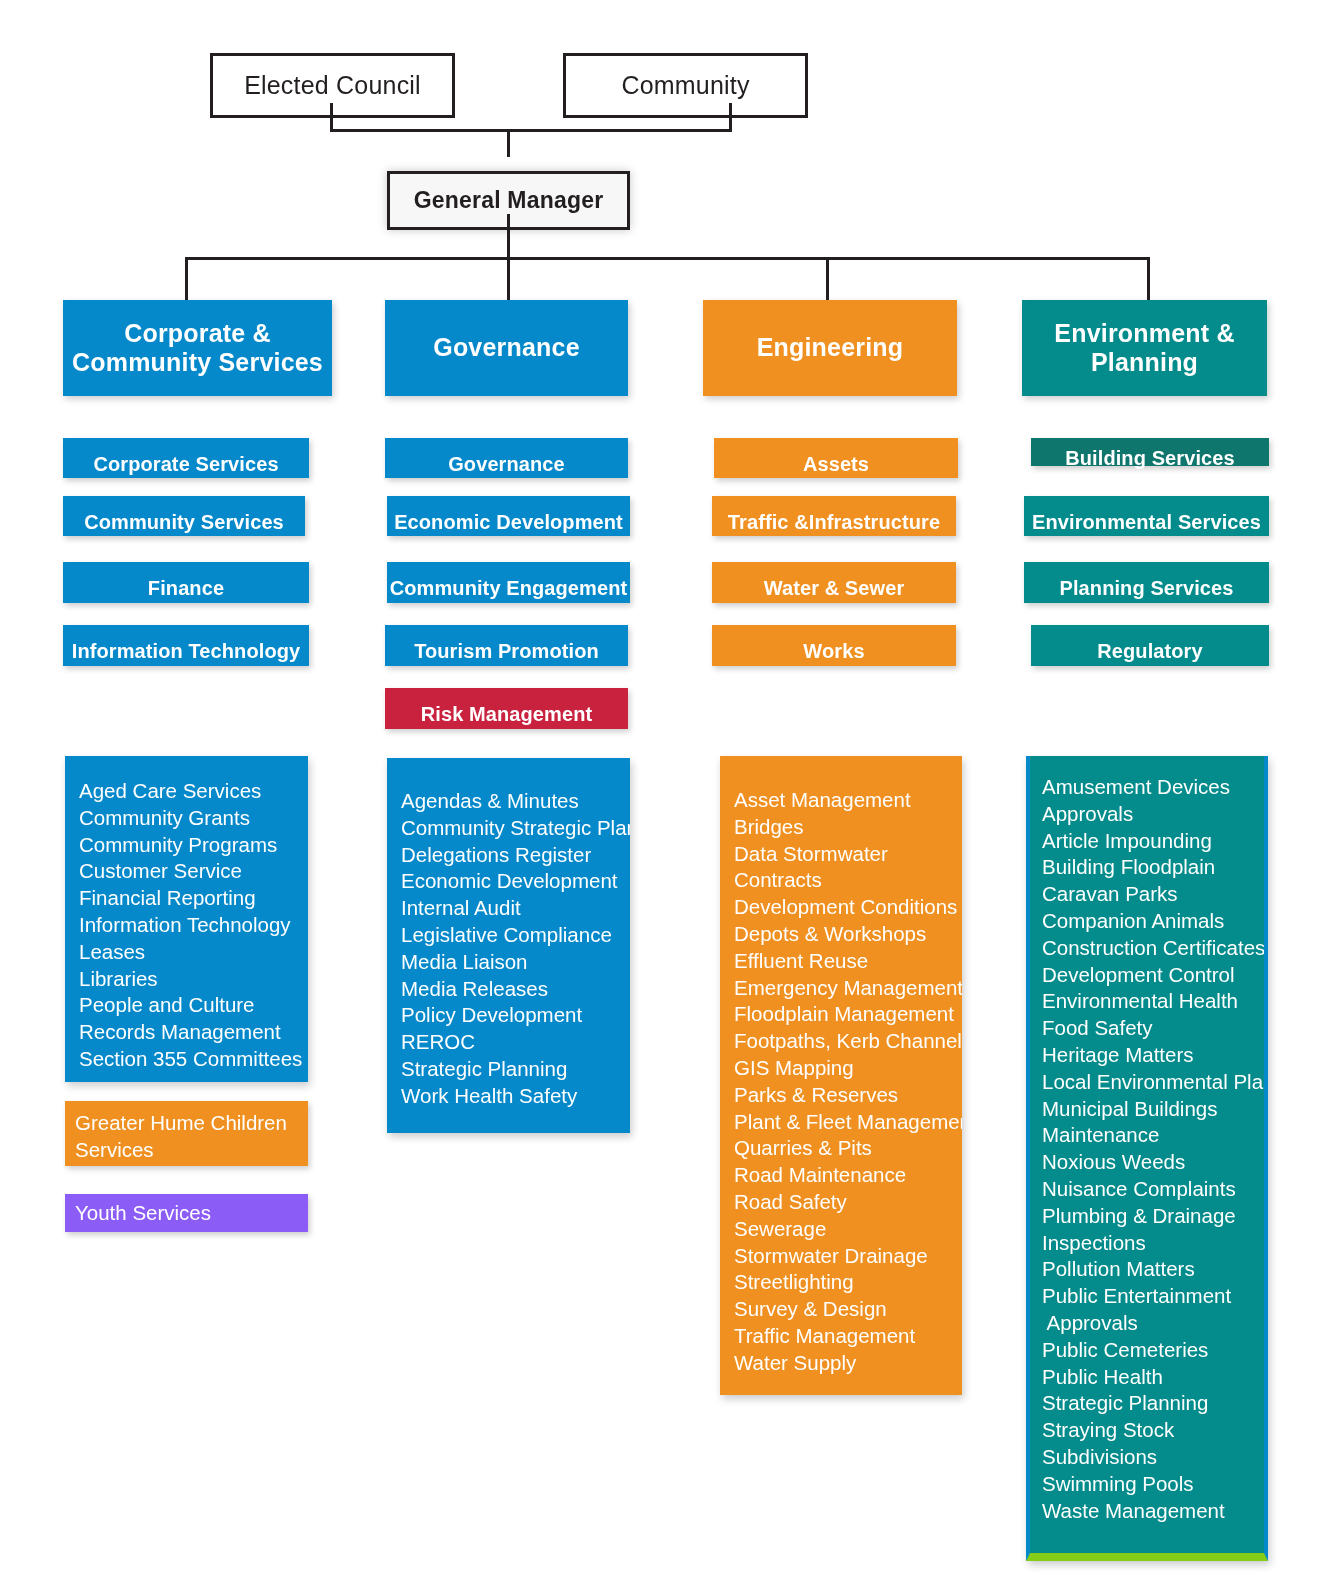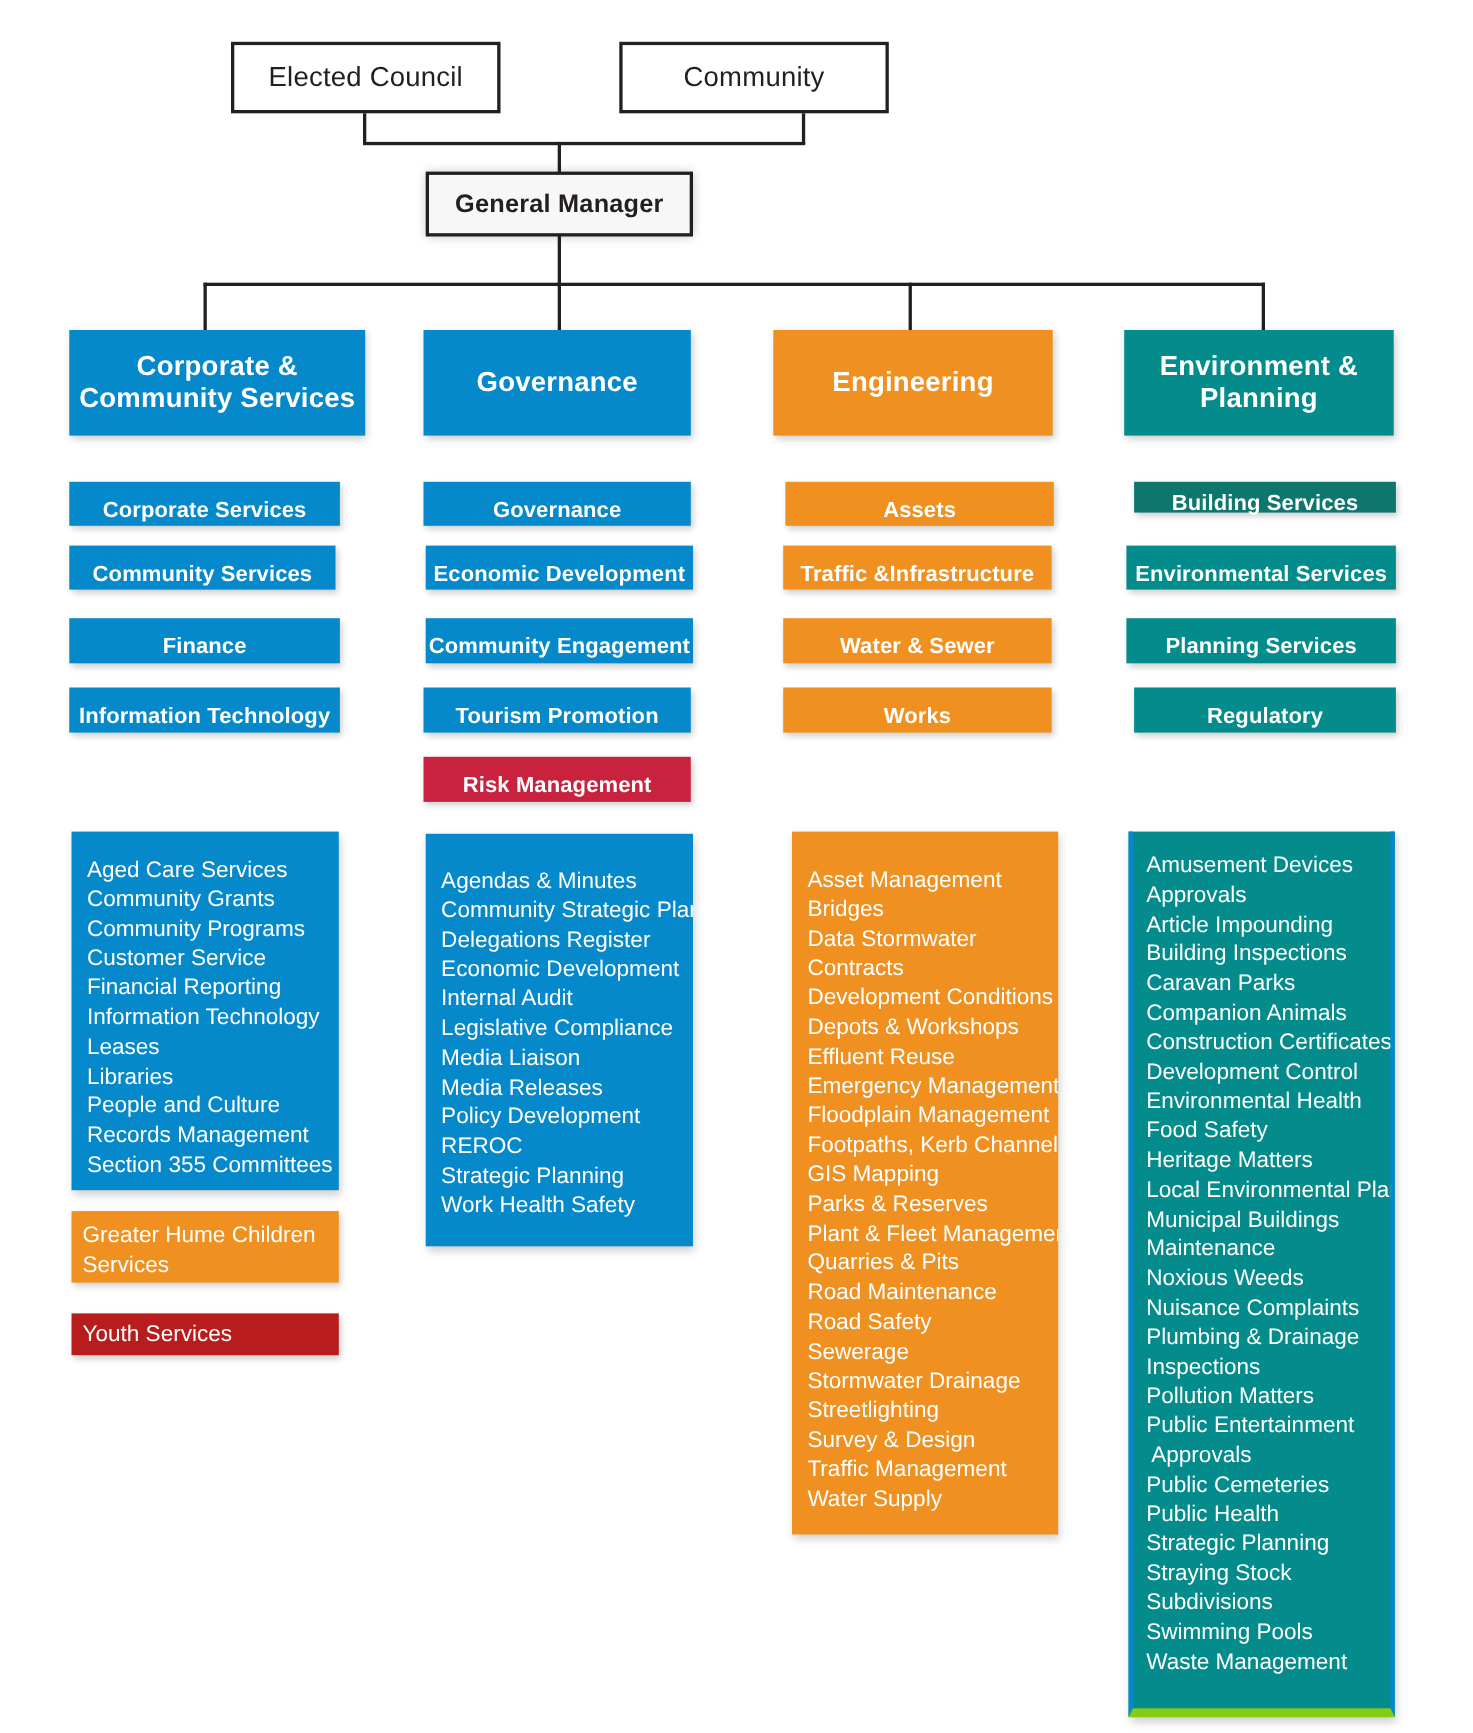--- a/index.html
+++ b/index.html
@@ -17,20 +17,21 @@
 
   
   .top-box {
     position: absolute;
     border: 3px solid #231f20;
     background: #ffffff;
     display: flex;
     align-items: center;
     justify-content: center;
     box-sizing: border-box;
+    margin-top: 15px;
   }
   .top-box span {
     font-size: 25px;
     color: #231f20;
     letter-spacing: .2px;
   }
   #elected-council { left: 210px; top: 38px; width: 245px; height: 65px; }
   #community      { left: 563px; top: 38px; width: 245px; height: 65px; }
 
   #general-manager {
@@ -178,21 +179,21 @@
     <li>Records Management</li>
     <li>Section 355 Committees</li>
   </ul>
 </div>
 
 <div class="textblock" style="left:65px; top:1101px; width:243px; height:65px; background:#ef9020; padding:9px 0 0 10px;">
   <div>Greater Hume Children</div>
   <div>Services</div>
 </div>
 
-<div class="textblock" style="left:65px; top:1194px; width:243px; height:38px; background:#b91c1c; padding:6px 0 16px 10px;">
+<div class="textblock" style="left:65px; top:1194px; width:243px; height:38px; background:#8b5cf6; padding:6px 0 16px 10px;">
   <div>Youth Services</div>
 </div>
 
 <div class="dept-head" style="left:385px; top:300px; width:243px; height:96px; background:#0589cb;">
   <span>Governance</span>
 </div>
 
 <div class="unit" style="left:385px; top:438px; width:243px; height:40px; background:#0589cb;">
   <span>Governance</span>
 </div>
@@ -285,21 +286,21 @@
 </div>
 <div class="unit" style="left:1031px; top:625px; width:238px; height:41px; background:#048b8b;">
   <span>Regulatory</span>
 </div>
 
 <div class="panel" style="left:1026px; top:756px; width:242px; height:805px; background:#048b8b; border-left:4px solid #0589cb; border-right:4px solid #0589cb; border-bottom:8px solid #84cc16; padding:14px 0 0 8px;">
   <ul>
     <li>Amusement Devices</li>
     <li>Approvals</li>
     <li>Article Impounding</li>
-    <li>Building Inspections</li>
+    <li>Building Floodplain</li>
     <li>Caravan Parks</li>
     <li>Companion Animals</li>
     <li>Construction Certificates</li>
     <li>Development Control</li>
     <li>Environmental Health</li>
     <li>Food Safety</li>
     <li>Heritage Matters</li>
     <li>Local Environmental Plan</li>
     <li>Municipal Buildings</li>
     <li>Maintenance</li>

